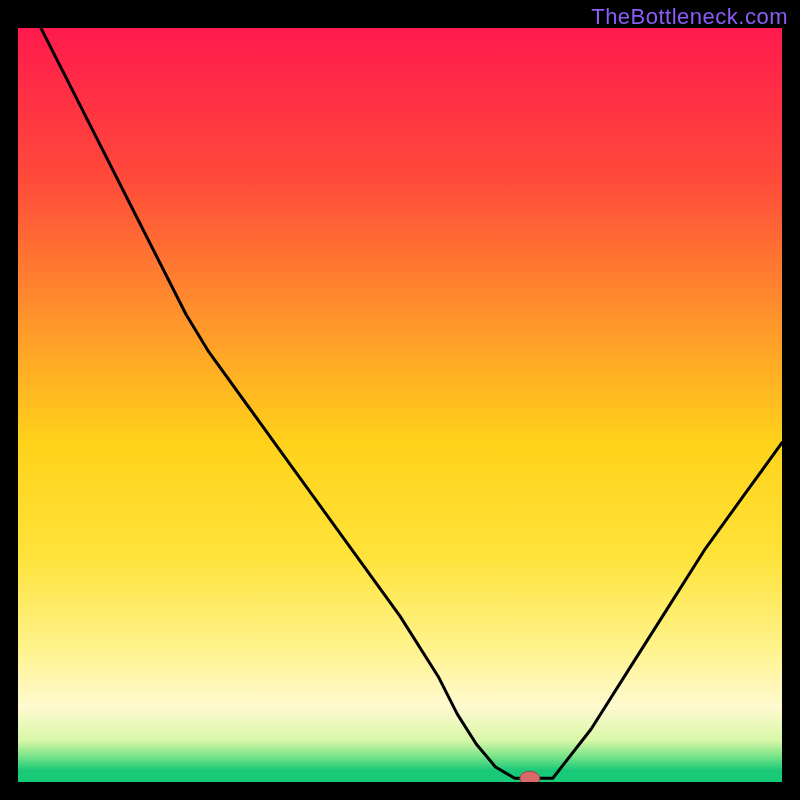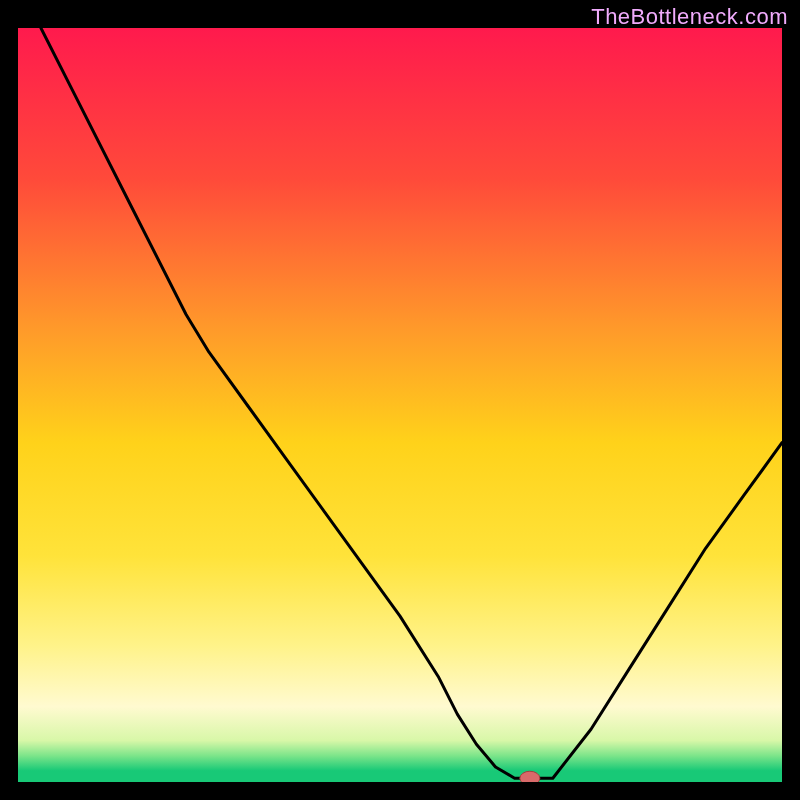--- a/index.html
+++ b/index.html
@@ -14,21 +14,21 @@
   .outer {
     width: 800px;
     height: 800px;
     background: #000;
     position: relative;
   }
   .watermark {
     position: absolute;
     top: 4px;
     right: 12px;
-    color: #f0abfc;
+    color: #8b5cf6;
     font-family: Arial, Helvetica, sans-serif;
     font-size: 22px;
     letter-spacing: 0.5px;
     z-index: 5;
   }
   .plot {
     position: absolute;
     left: 18px;
     top: 28px;
     width: 764px;

